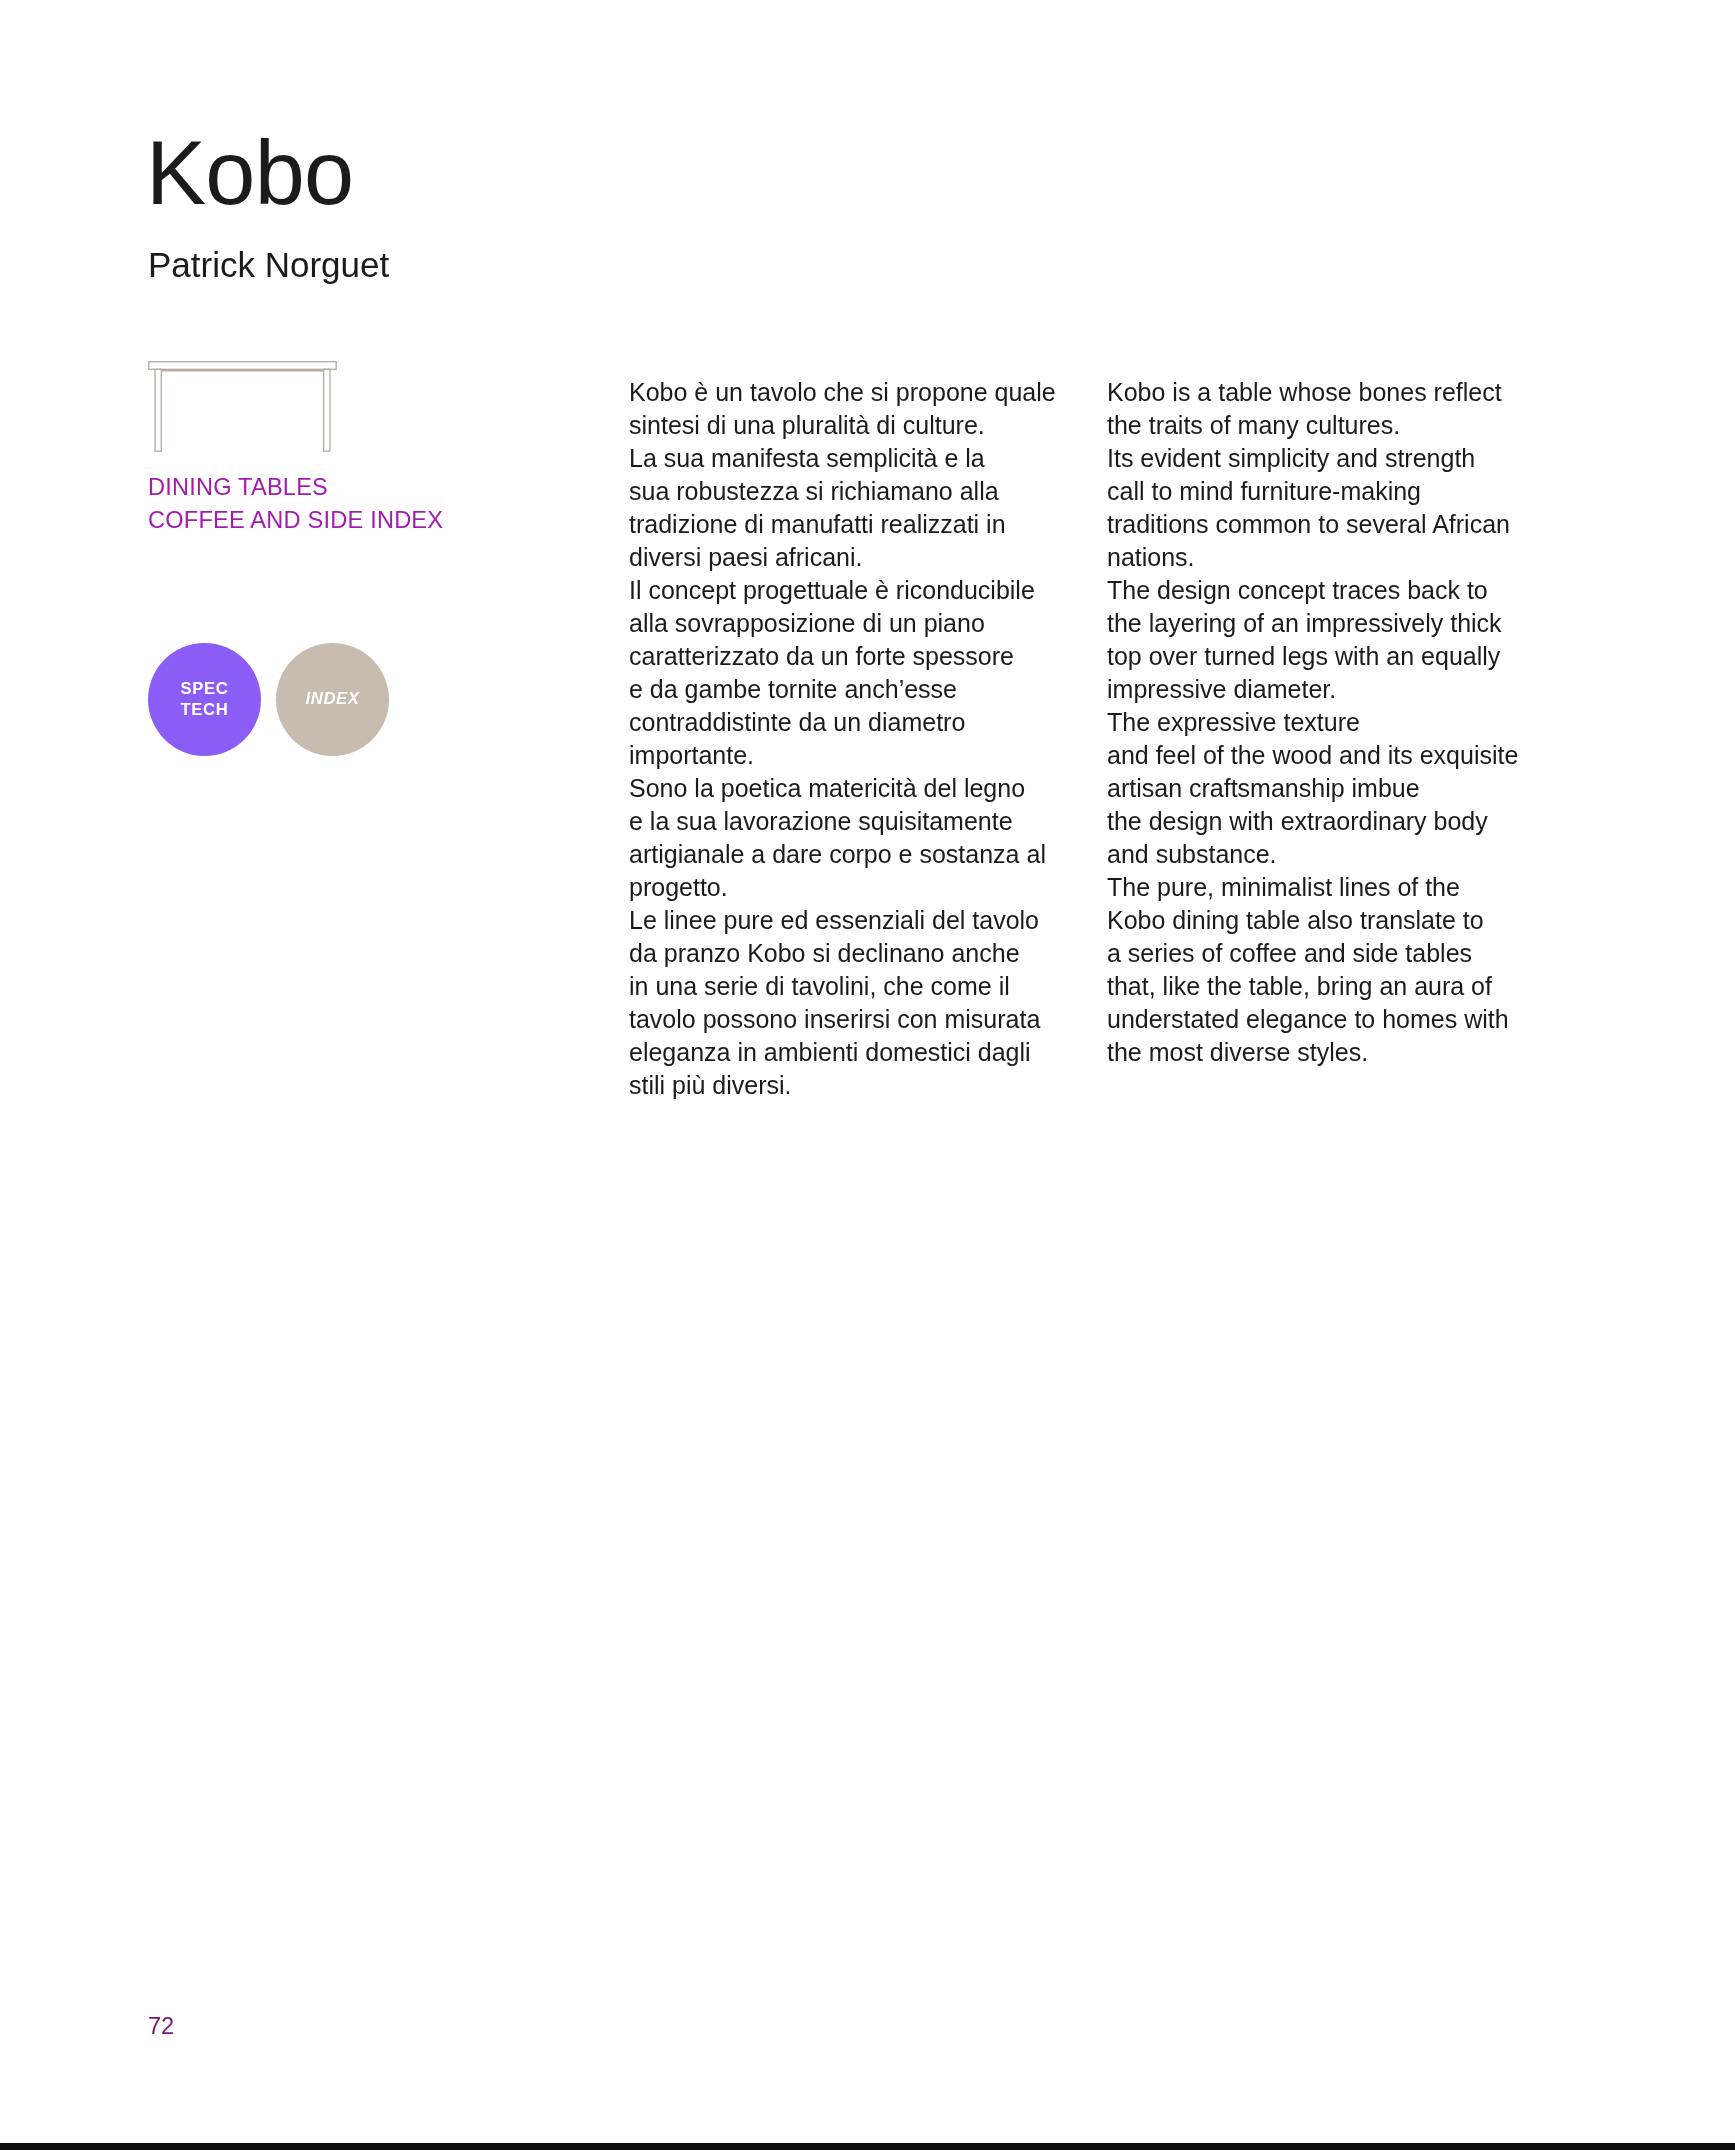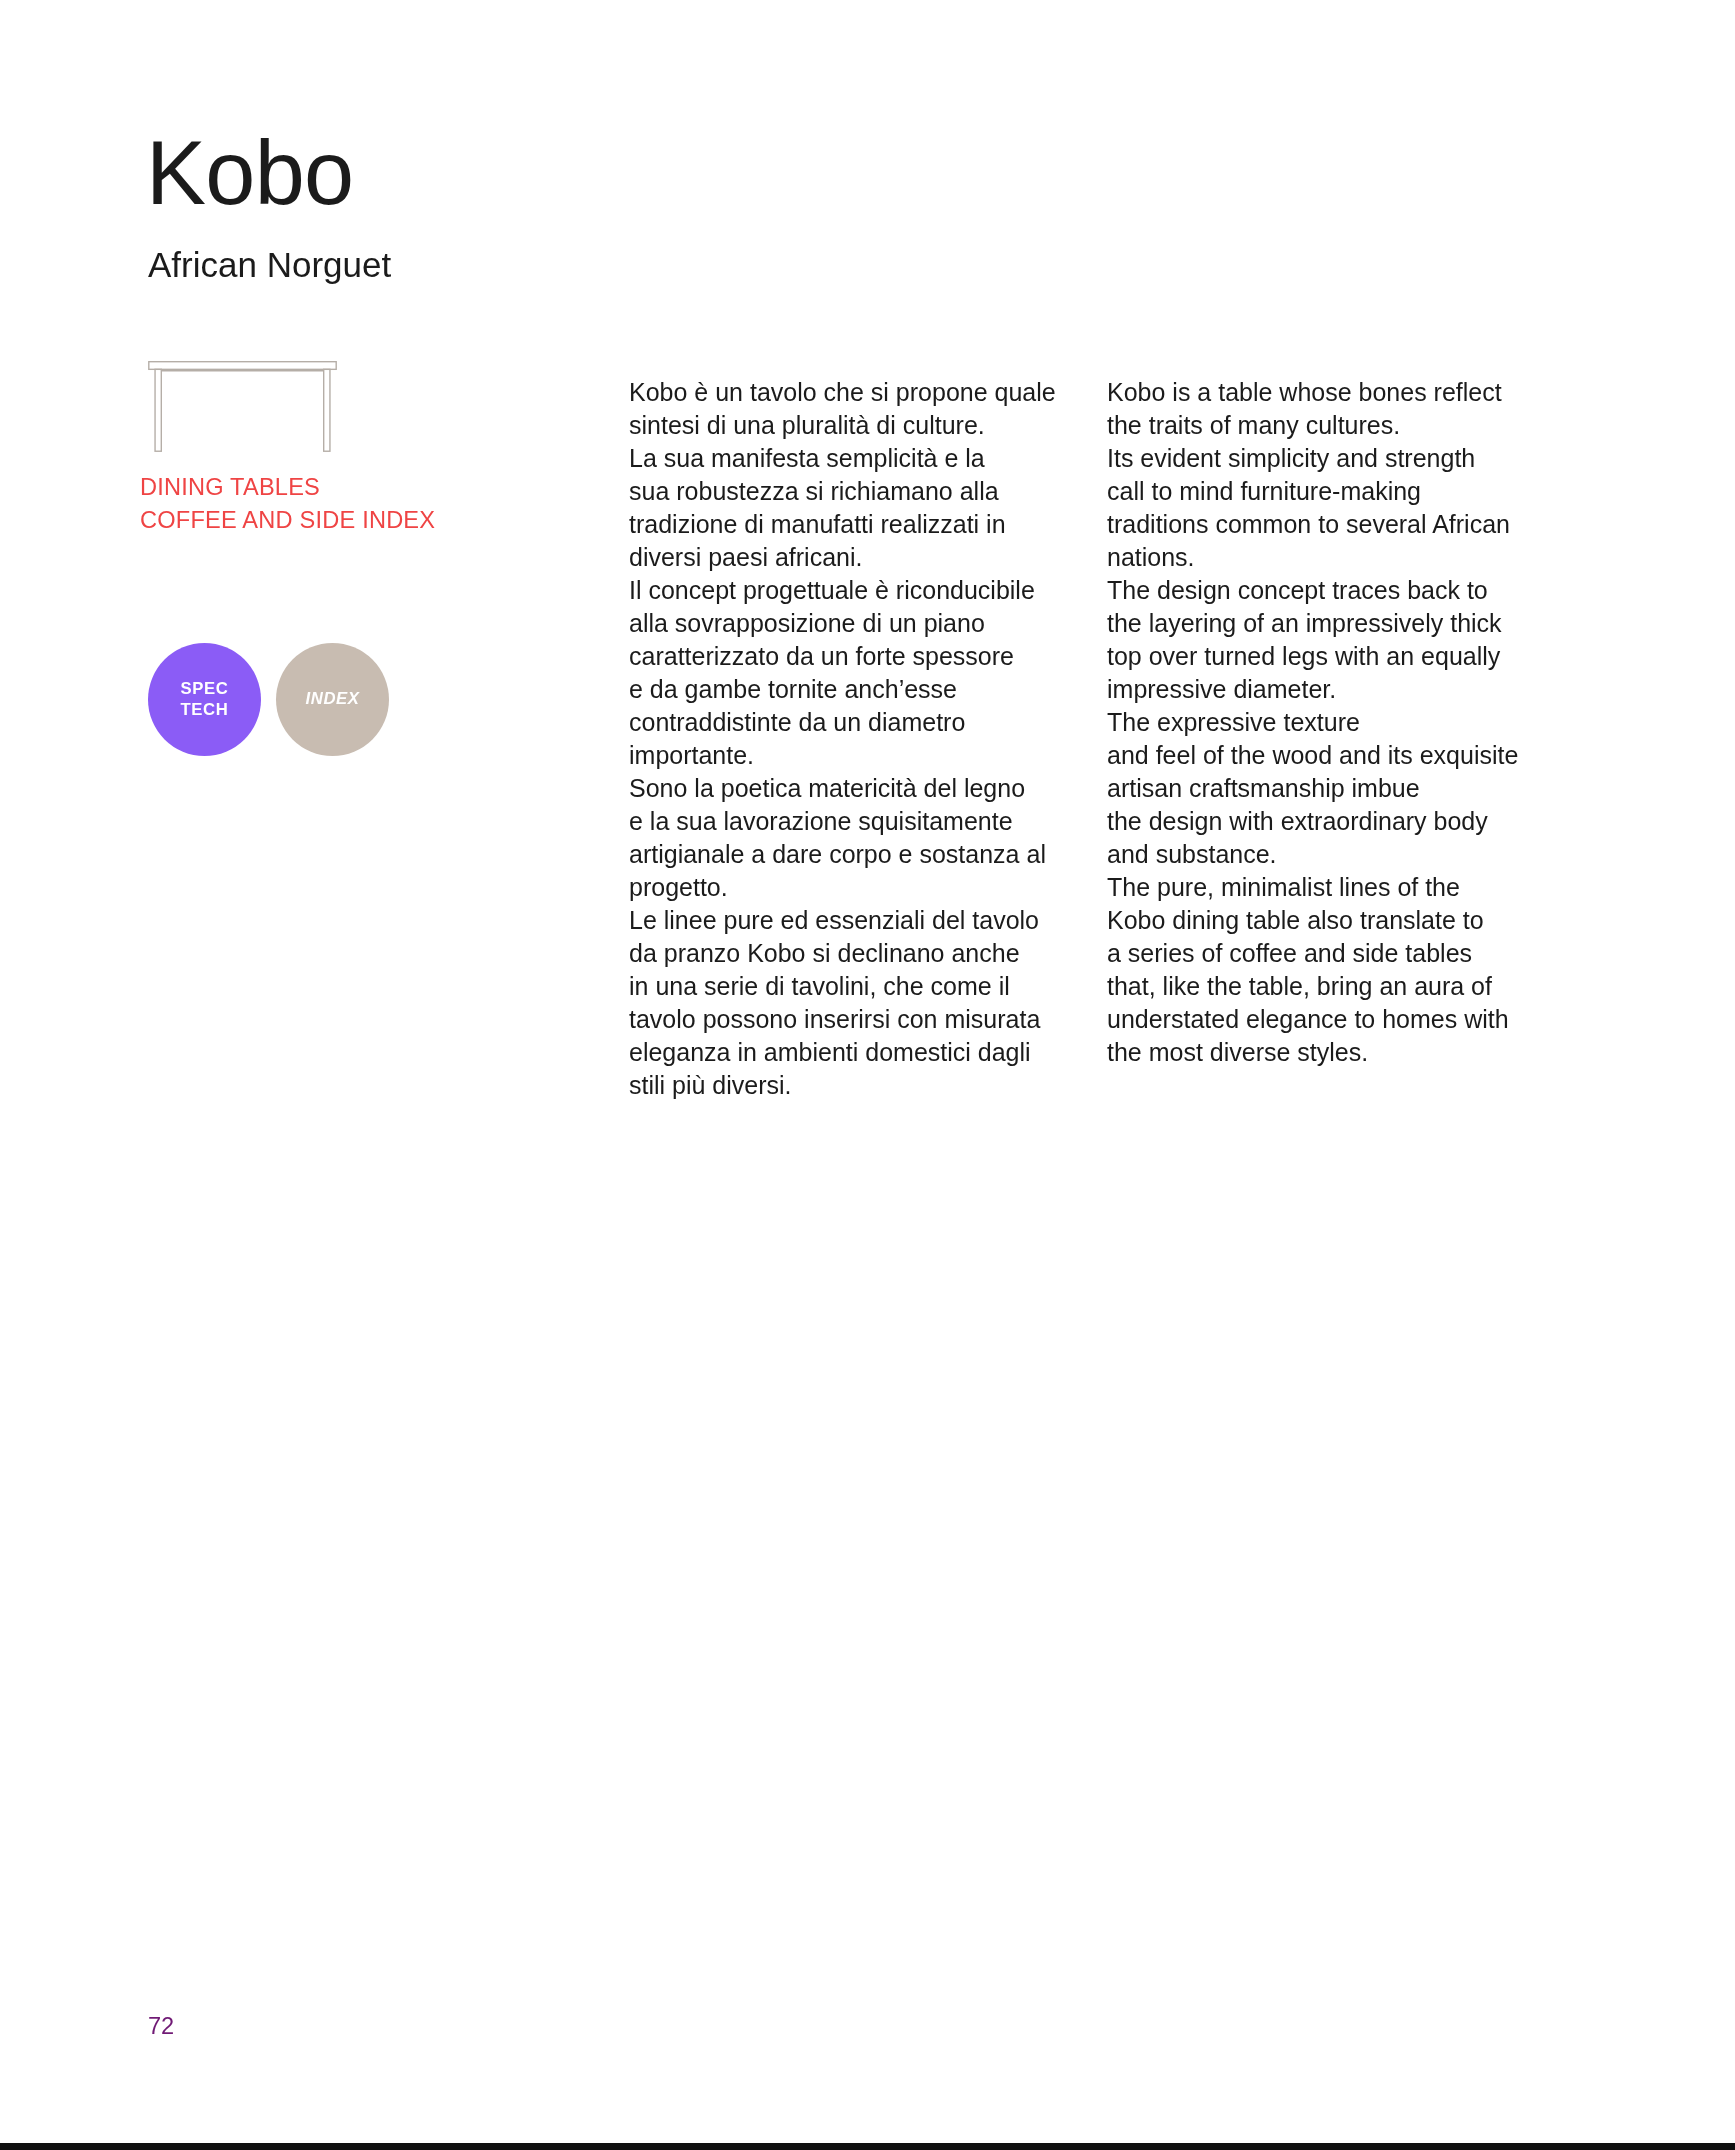--- a/index.html
+++ b/index.html
@@ -38,24 +38,24 @@
   }
   .product-icon {
     position: absolute;
     left: 148px;
     top: 361px;
     width: 189px;
     height: 93px;
   }
   .categories {
     position: absolute;
-    left: 140px;
+    left: 148px;
     top: 471px;
     font-size: 23.6px;
-    color: #ef4444;
+    color: #a21caf;
     line-height: 33px;
     letter-spacing: 0.2px;
   }
   .circle-btn {
     position: absolute;
     top: 643px;
     width: 113px;
     height: 113px;
     border-radius: 50%;
     display: flex;
@@ -99,21 +99,21 @@
     background: #101010;
   }
 </style>
 </head>
 <body>
 
 <div class="page">
 
   <div class="page-title">Kobo</div>
 
-  <div class="designer">African Norguet</div>
+  <div class="designer">Patrick Norguet</div>
 
   <div class="product-icon">
     <svg width="189" height="93" viewBox="0 0 272 134" xmlns="http://www.w3.org/2000/svg">
       <g fill="none" stroke="#b5aea7" stroke-width="2">
         <rect x="1" y="1" width="270" height="11"></rect>
         <rect x="10" y="12" width="9" height="118"></rect>
         <rect x="253" y="12" width="9" height="118"></rect>
         <line x1="19" y1="14" x2="253" y2="14"></line>
       </g>
     </svg>

